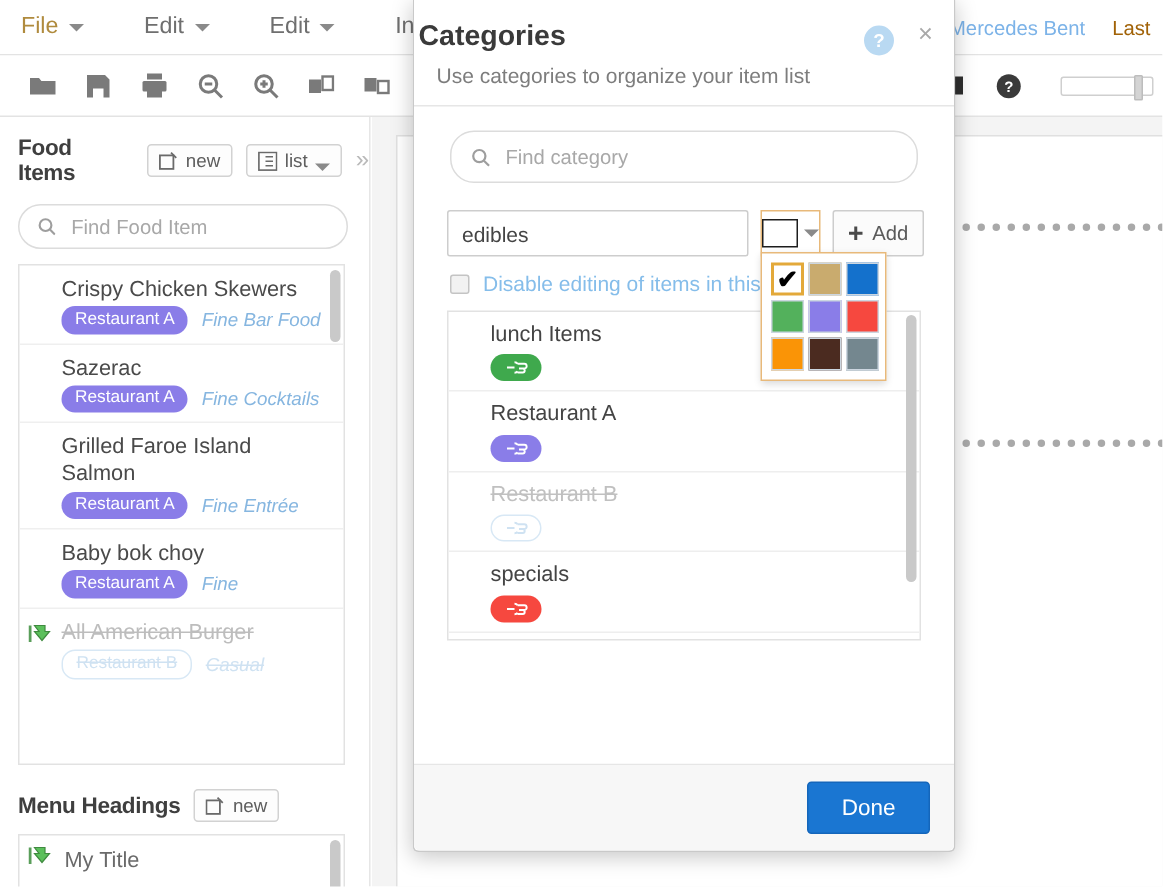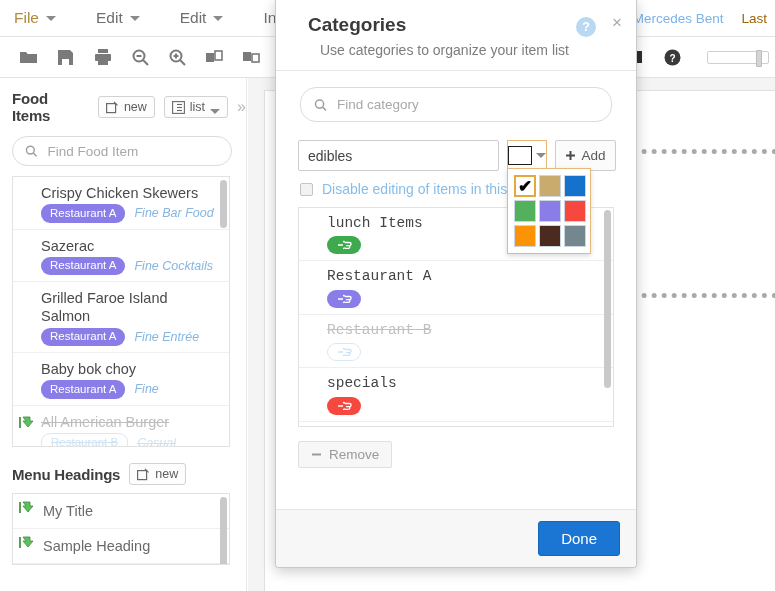--- a/index.html
+++ b/index.html
@@ -96,21 +96,21 @@
     border:0; outline:0; font-size:13.5px; color:#9a9a9a;
     width:100%; background:transparent;
     font-family:"Liberation Sans", sans-serif;
   }
   .searchbox input::placeholder { color:#a8a8a8; }
 
   .listbox {
     margin:0 16px 0 12px; border:1px solid #e2e2e2;
     background:#fff; position:relative; overflow:hidden;
   }
-  .food-list { height:271px; }
+  .food-list { height:334px; }
   .row {
     padding:7px 10px 6px 28px; border-bottom:1px solid #efefef;
     position:relative; cursor:pointer;
   }
   .row:last-child { border-bottom:0; }
   .row .rname { font-size:14.5px; color:#4a4a4a; line-height:1.25; }
   .row .rmeta { margin-top:2px; display:flex; align-items:center; gap:9px; }
   .tag {
     display:inline-block; font-size:11.5px; color:#fff;
     border-radius:9px; padding:1.5px 9px; line-height:1.35;
@@ -162,21 +162,21 @@
 
   
   .overlay { position:absolute; inset:0; z-index:20; }
   .modal {
     position:absolute; left:275px; top:0; width:362px; height:568px;
     background:#fff; border:1px solid #c9c9c9;
     border-top:0; border-radius:0 0 4px 4px;
     box-shadow:0 3px 14px rgba(0,0,0,.22);
     display:flex; flex-direction:column;
   }
-  .modal-head { padding:14px 16px 12px 32px; border-bottom:1px solid #e6e6e6; position:relative; }
+  .modal-head { padding:14px 16px 12px 3px; border-bottom:1px solid #e6e6e6; position:relative; }
   .modal-title { font-size:19px; font-weight:bold; color:#3a3a3a; }
   .modal-sub { font-size:14px; color:#7d7d7d; margin-top:6px; padding-left:12px; }
   .help-dot {
     position:absolute; right:40px; top:17px; width:20px; height:20px;
     border-radius:50%; background:#b9d9f2; color:#fff;
     font-size:12.5px; font-weight:bold; display:flex;
     align-items:center; justify-content:center; cursor:pointer;
   }
   .close-x {
     position:absolute; right:14px; top:14px; font-size:17px;
@@ -217,21 +217,20 @@
   .cbox { width:13px; height:13px; border:1px solid #c4c4c4; border-radius:2px; background:#f2f2f2; cursor:pointer;}
   .disable-label { font-size:14px; color:#85bdea; cursor:pointer; }
 
   .cat-listbox {
     margin:0 4px; border:1px solid #e2e2e2; height:220px;
     position:relative; overflow:hidden; background:#fff;
   }
   .crow {
     padding:7px 10px 6px 28px; border-bottom:1px solid #eeeeee;
     cursor:pointer;
-    font-family:Liberation Mono, monospace;
   }
   .crow:last-child { border-bottom:0; }
   .cname { font-size:14.5px; color:#444; line-height:1.2; }
   .crow.struck .cname { color:#c0c0c0; text-decoration:line-through; }
   .hand-badge {
     margin-top:4px; width:34px; height:18px; border-radius:9px;
     display:flex; align-items:center; justify-content:center;
     color:#fff; font-size:12px;
   }
   .crow.struck .hand-badge {
@@ -560,26 +559,20 @@
                   <svg width="15" height="12" viewBox="0 0 15 12" fill="none" stroke="#ffffff" stroke-width="1.3">
                     <path d="M1 6h5M6 2.5c1.5 0 2 1 2 1M6 9.5c1.5 0 2-1 2-1M8 3.5h4.5a1.6 1.6 0 010 3.2H9M9 6.7h2.5a1.3 1.3 0 010 2.6H8"></path>
                   </svg>
                 </div>
               </div>
               <div class="crow"></div>
             </div>
           <div class="vscroll" style="top:2px;height:178px;"></div>
         </div>
 
-        <div class="remove-btn">
-          <svg width="11" height="11" viewBox="0 0 11 11" stroke="#9a9a9a" stroke-width="2">
-              <line x1="1" y1="5.5" x2="10" y2="5.5"></line>
-            </svg>
-          <span>Remove</span>
-        </div>
 
         
         <div class="palette" id="palette" style="left: 231px; top: 97px;">
             <div class="pcell sel" style="background: rgb(255, 255, 255);">
               <span class="chk">✔</span>
             </div>
             <div class="pcell" style="background: rgb(201, 171, 110);"></div>
             <div class="pcell" style="background: rgb(20, 113, 204);"></div>
             <div class="pcell" style="background: rgb(83, 177, 92);"></div>
             <div class="pcell" style="background: rgb(138, 125, 232);"></div>

